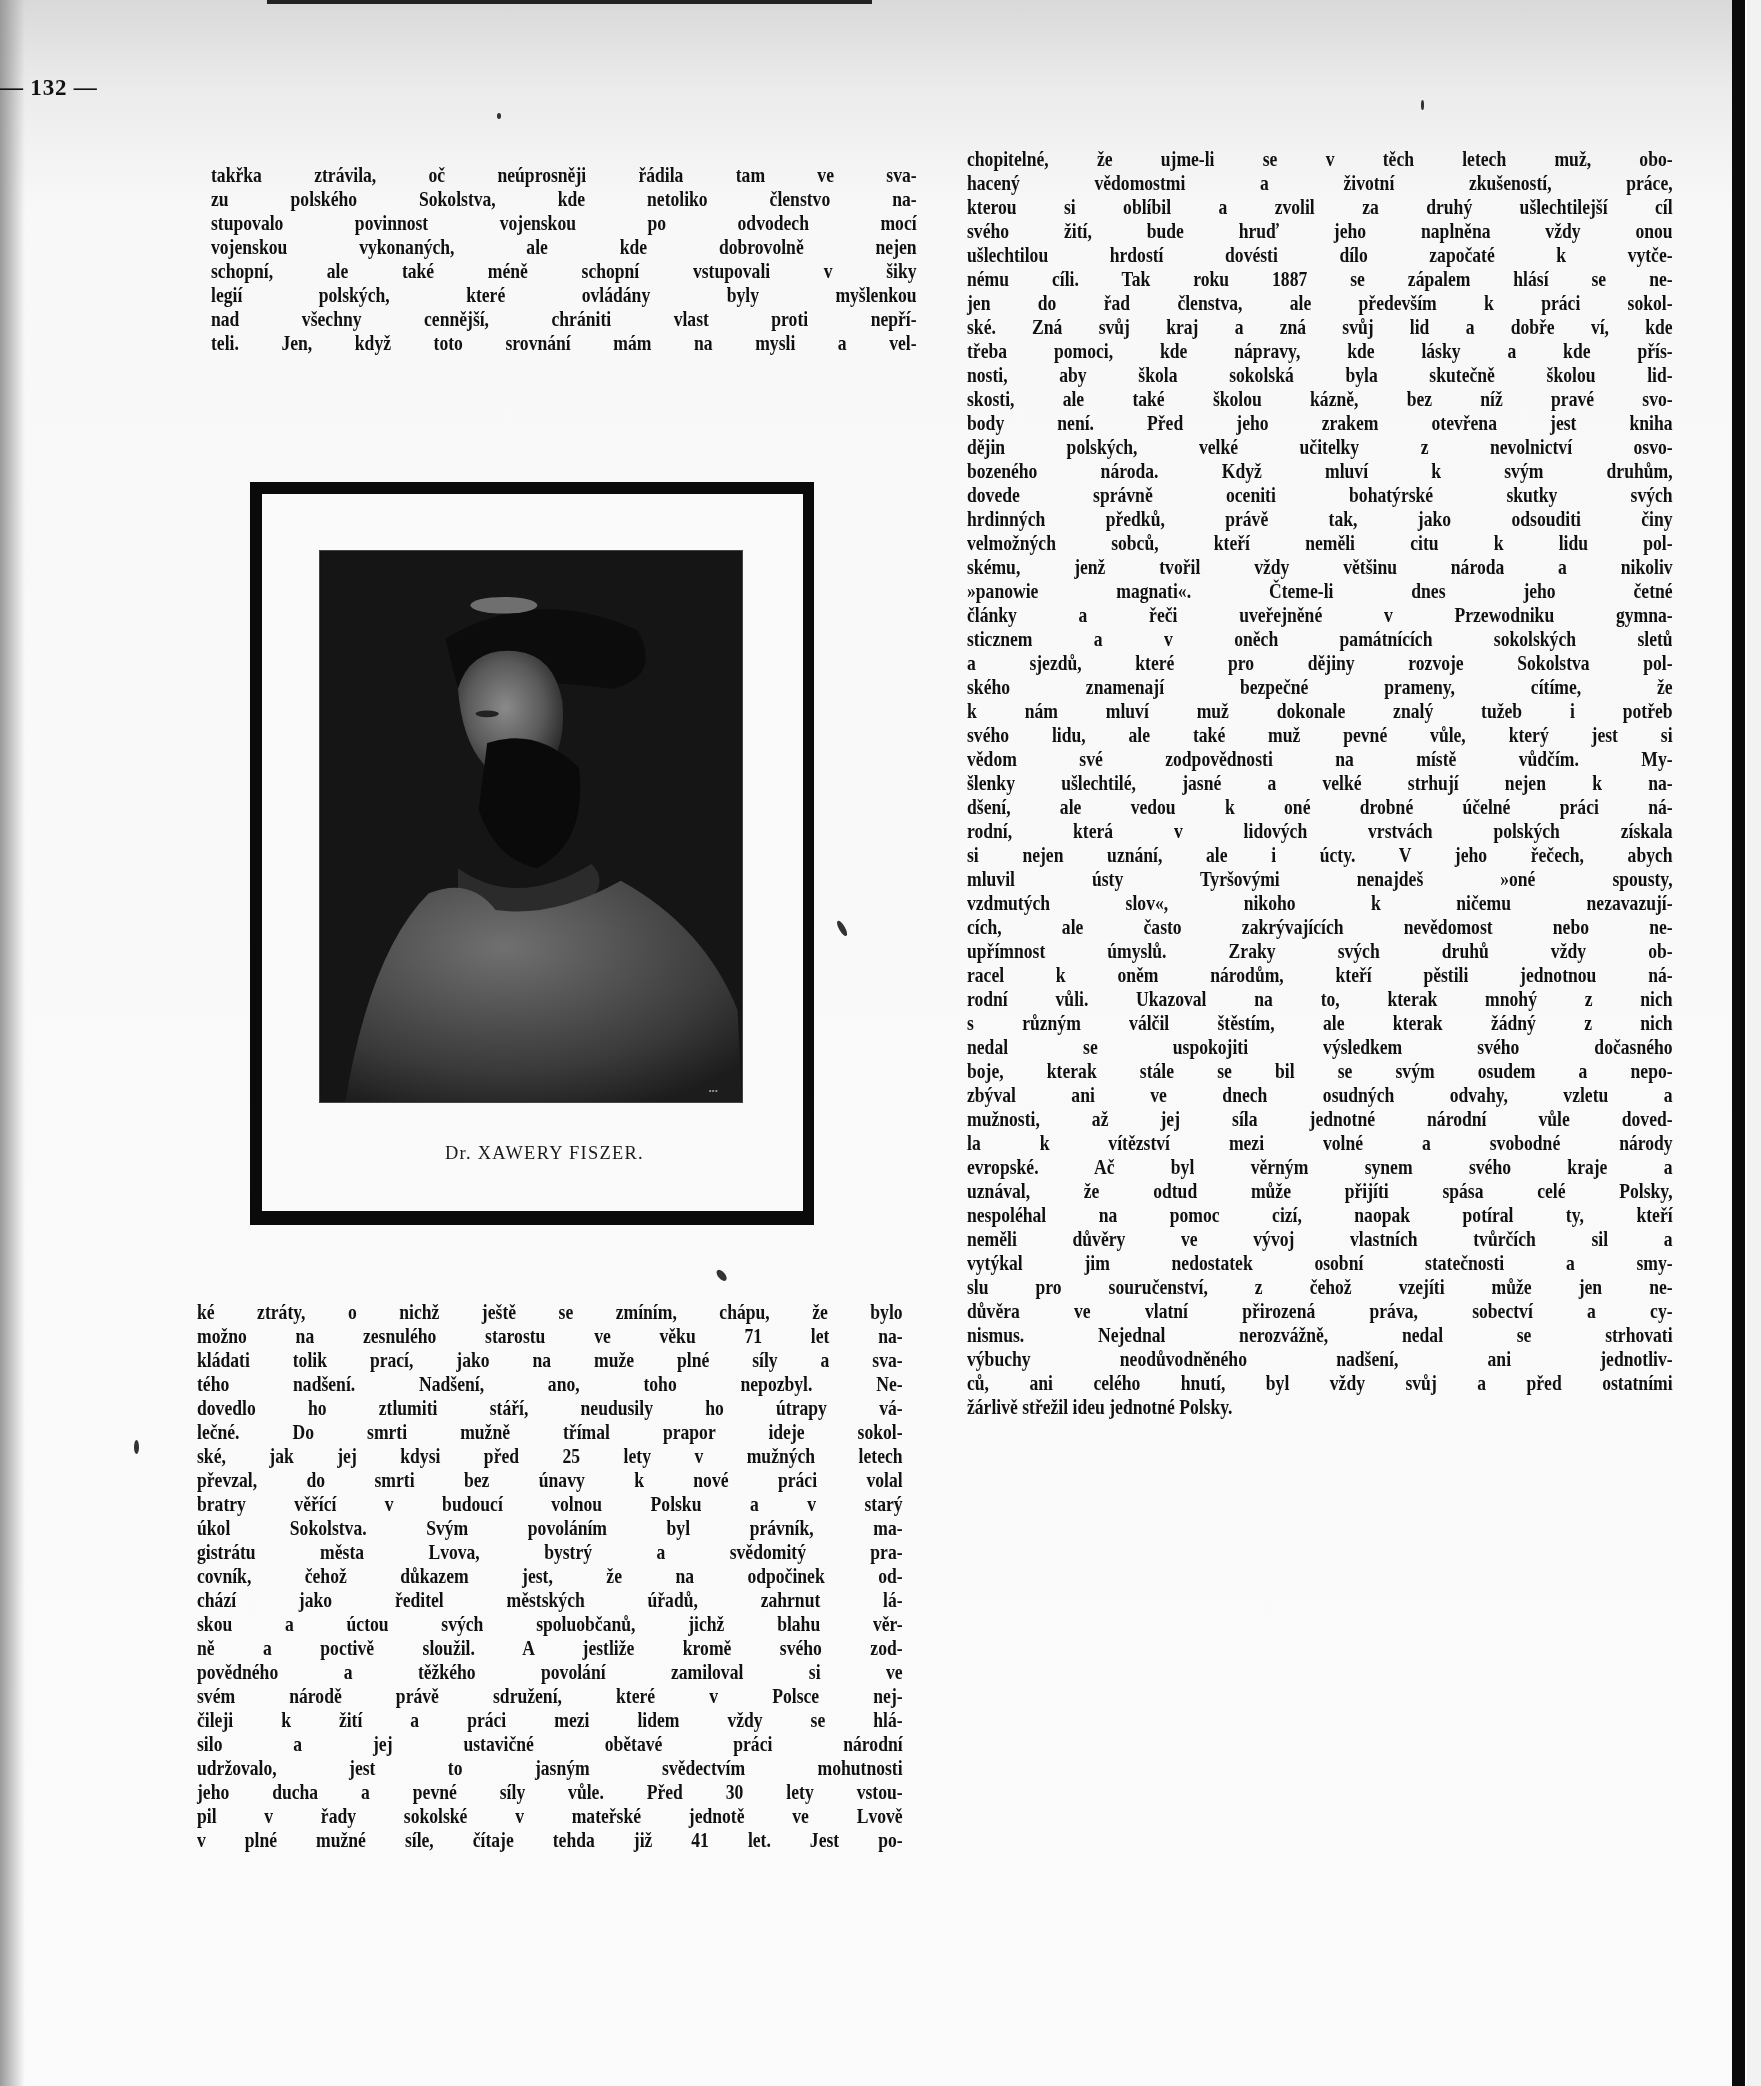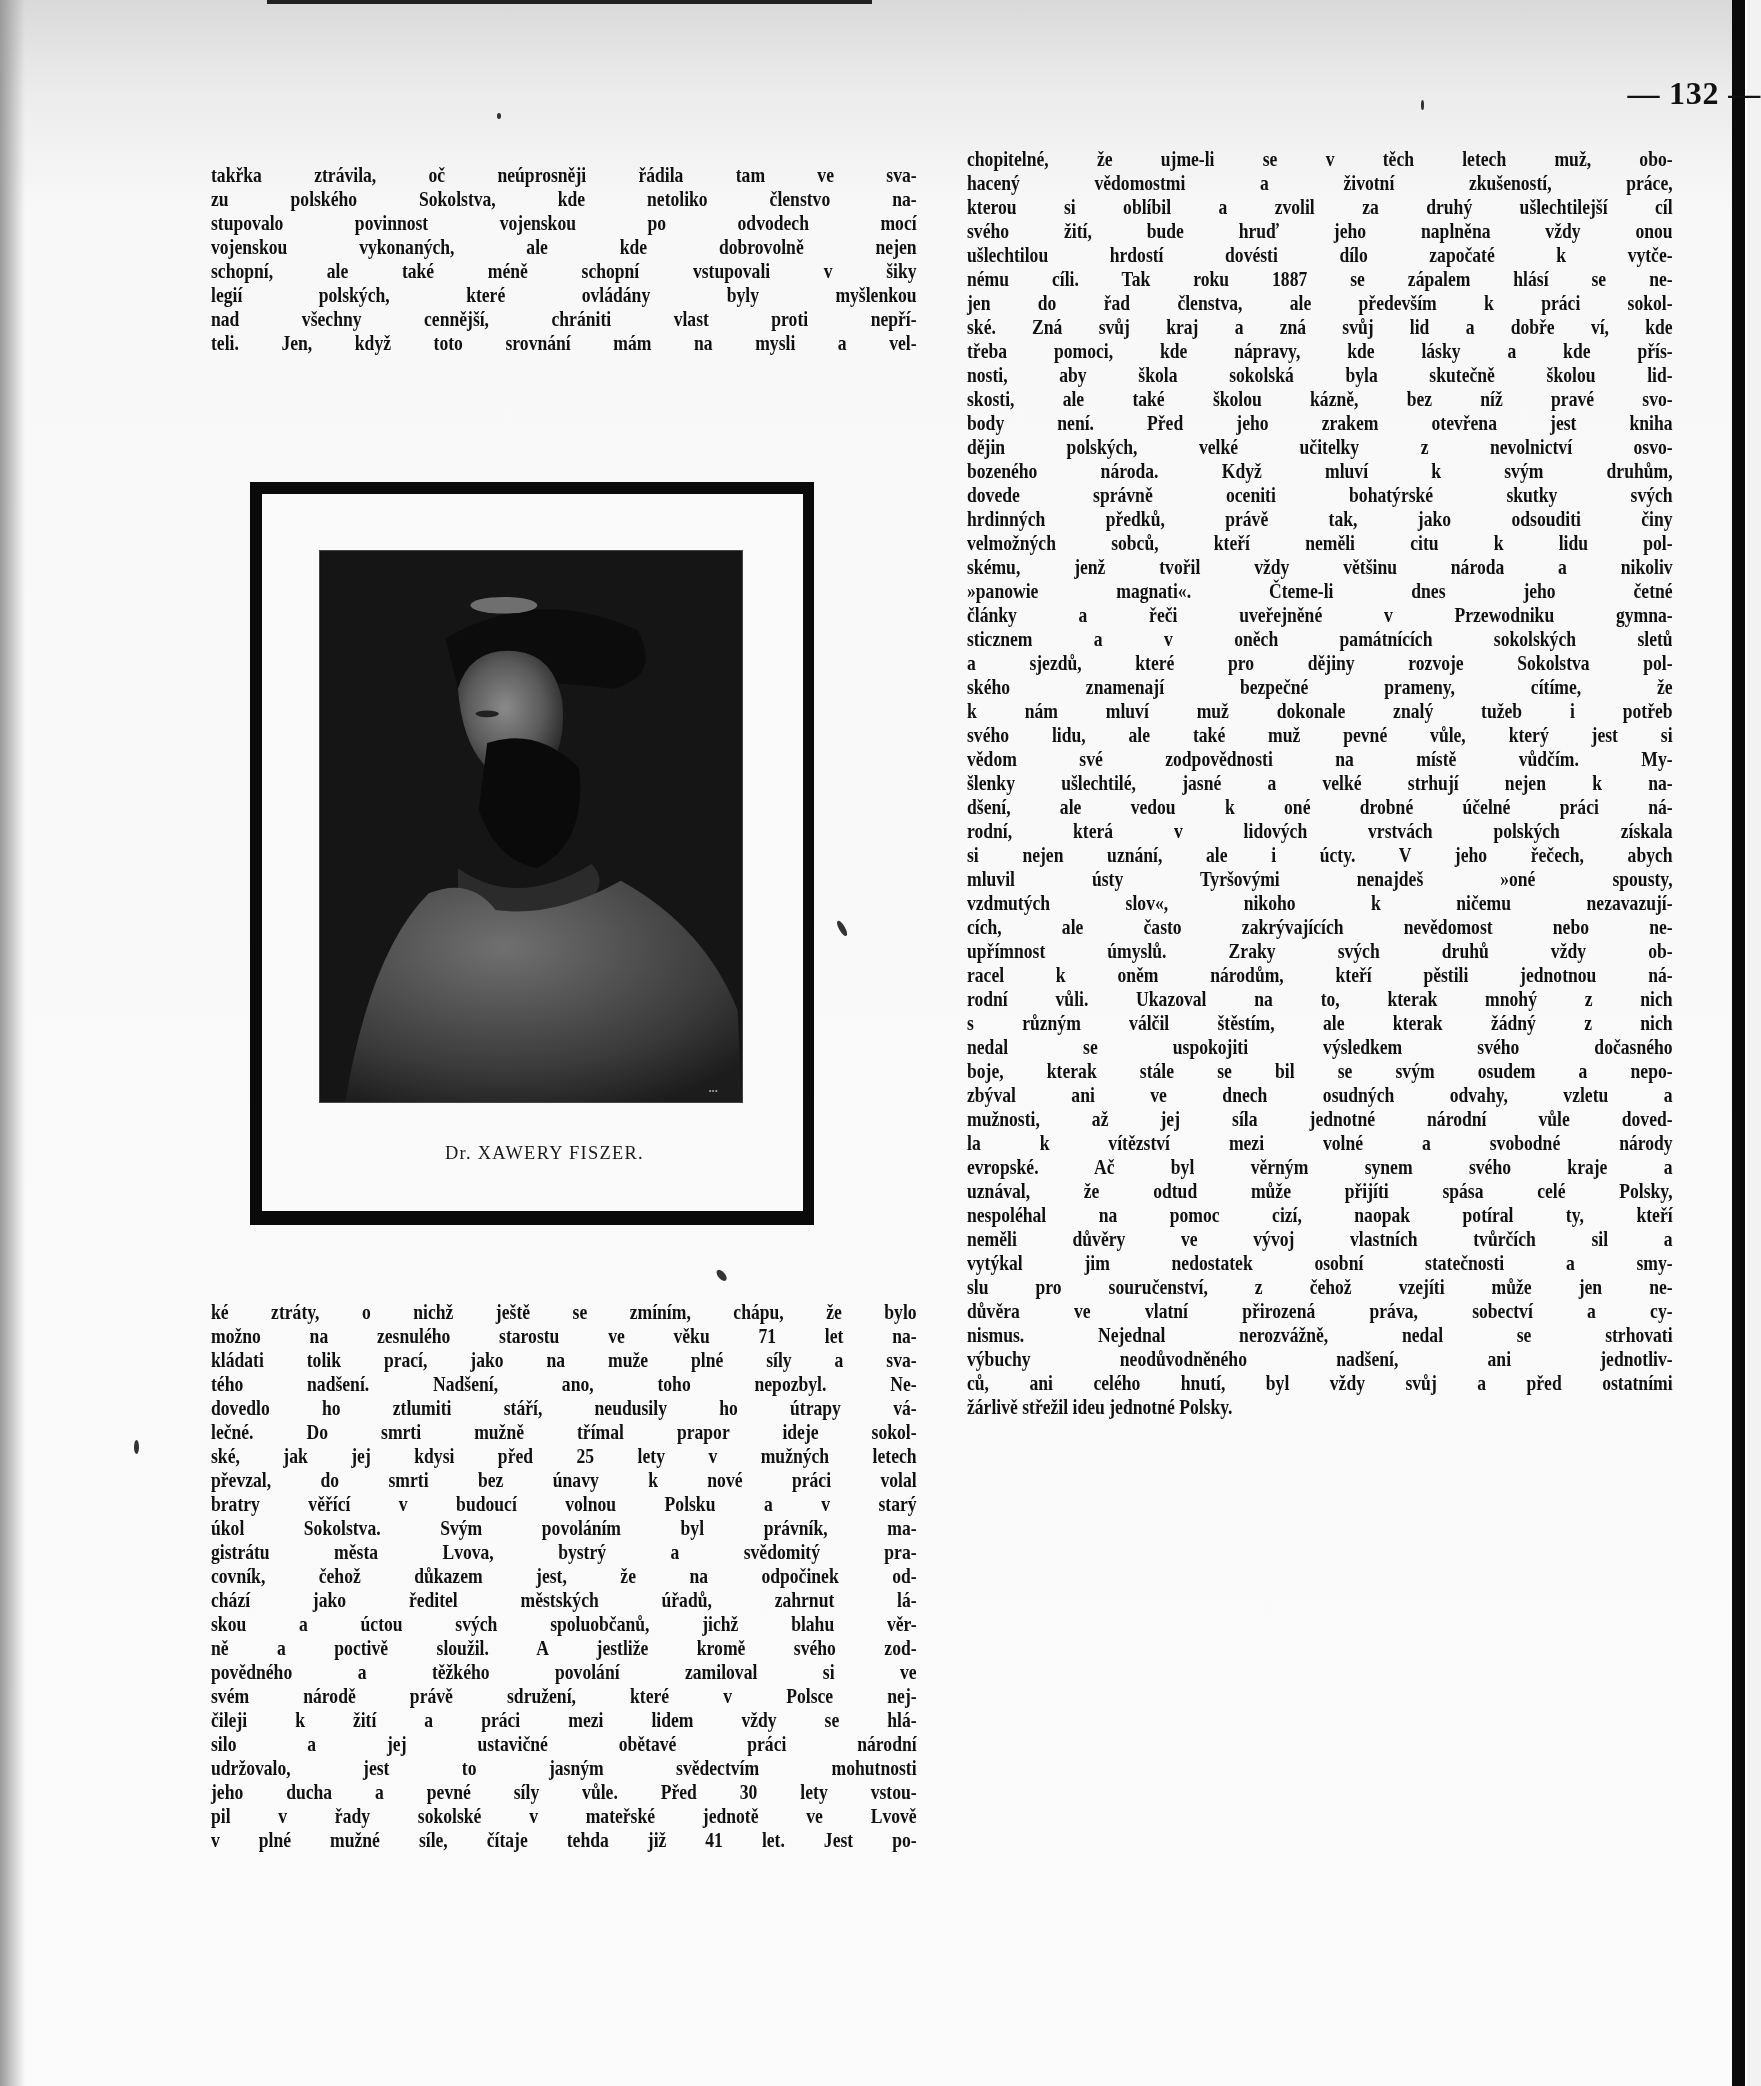--- a/index.html
+++ b/index.html
@@ -21,40 +21,40 @@
     position: absolute; left: 1732px; top: 0; width: 12.5px; height: 2230px; background: #0b0b0b;
   }
   .right-strip {
     position: absolute; left: 1745px; top: 0; width: 16.7px; height: 2230px; background: #f2f2f2;
     border-left: 2.5px solid #fff;
   }
   .top-strip {
     position: absolute; left: 267px; top: 0; width: 605px; height: 4.2px; background: #222;
   }
   .page-number {
-    position: absolute; left: 0; width: 1761px; top: 75px; text-align: right;
-    font-size: 32px; font-weight: bold; letter-spacing: 0.8px;
+    position: absolute; left: 0; width: 1761px; top: 75px; text-align: left;
+    font-size: 23px; font-weight: bold; letter-spacing: 0.8px;
   }
   .column {
     position: absolute; width: 705px;
     font-size: 22px; line-height: 24px; font-weight: bold;
     transform-origin: 0 0;
     margin-left: 44px;
   }
   .line {
     display: block; white-space: nowrap; text-align: justify; text-align-last: justify;
     height: 24px; overflow: visible;
     transform: scaleX(0.80); transform-origin: 0 50%;
     width: 882px;
   }
   .line.last { text-align-last: left; }
   .line.indent { text-indent: 29px; }
   .para-gap { height: 18.4px; }
   #col-left-top { left: 167px; top: 163px; }
-  #col-left-bottom { left: 167px; top: 1300px; }
+  #col-left-bottom { left: 153px; top: 1300px; }
   #col-right { left: 923px; top: 147px; }
 
   .photo-frame {
     position: absolute; left: 250px; top: 482px; width: 564px; height: 743px;
     box-sizing: border-box; border: 12.5px solid #0a0a0a; border-right-width: 11px; border-bottom-width: 14px;
     background: #fafafa;
   }
   .photo {
     position: absolute; left: 57px; top: 56px; width: 422px; height: 551px;
     background: #121212; border: 1.3px solid #444; overflow: hidden;

